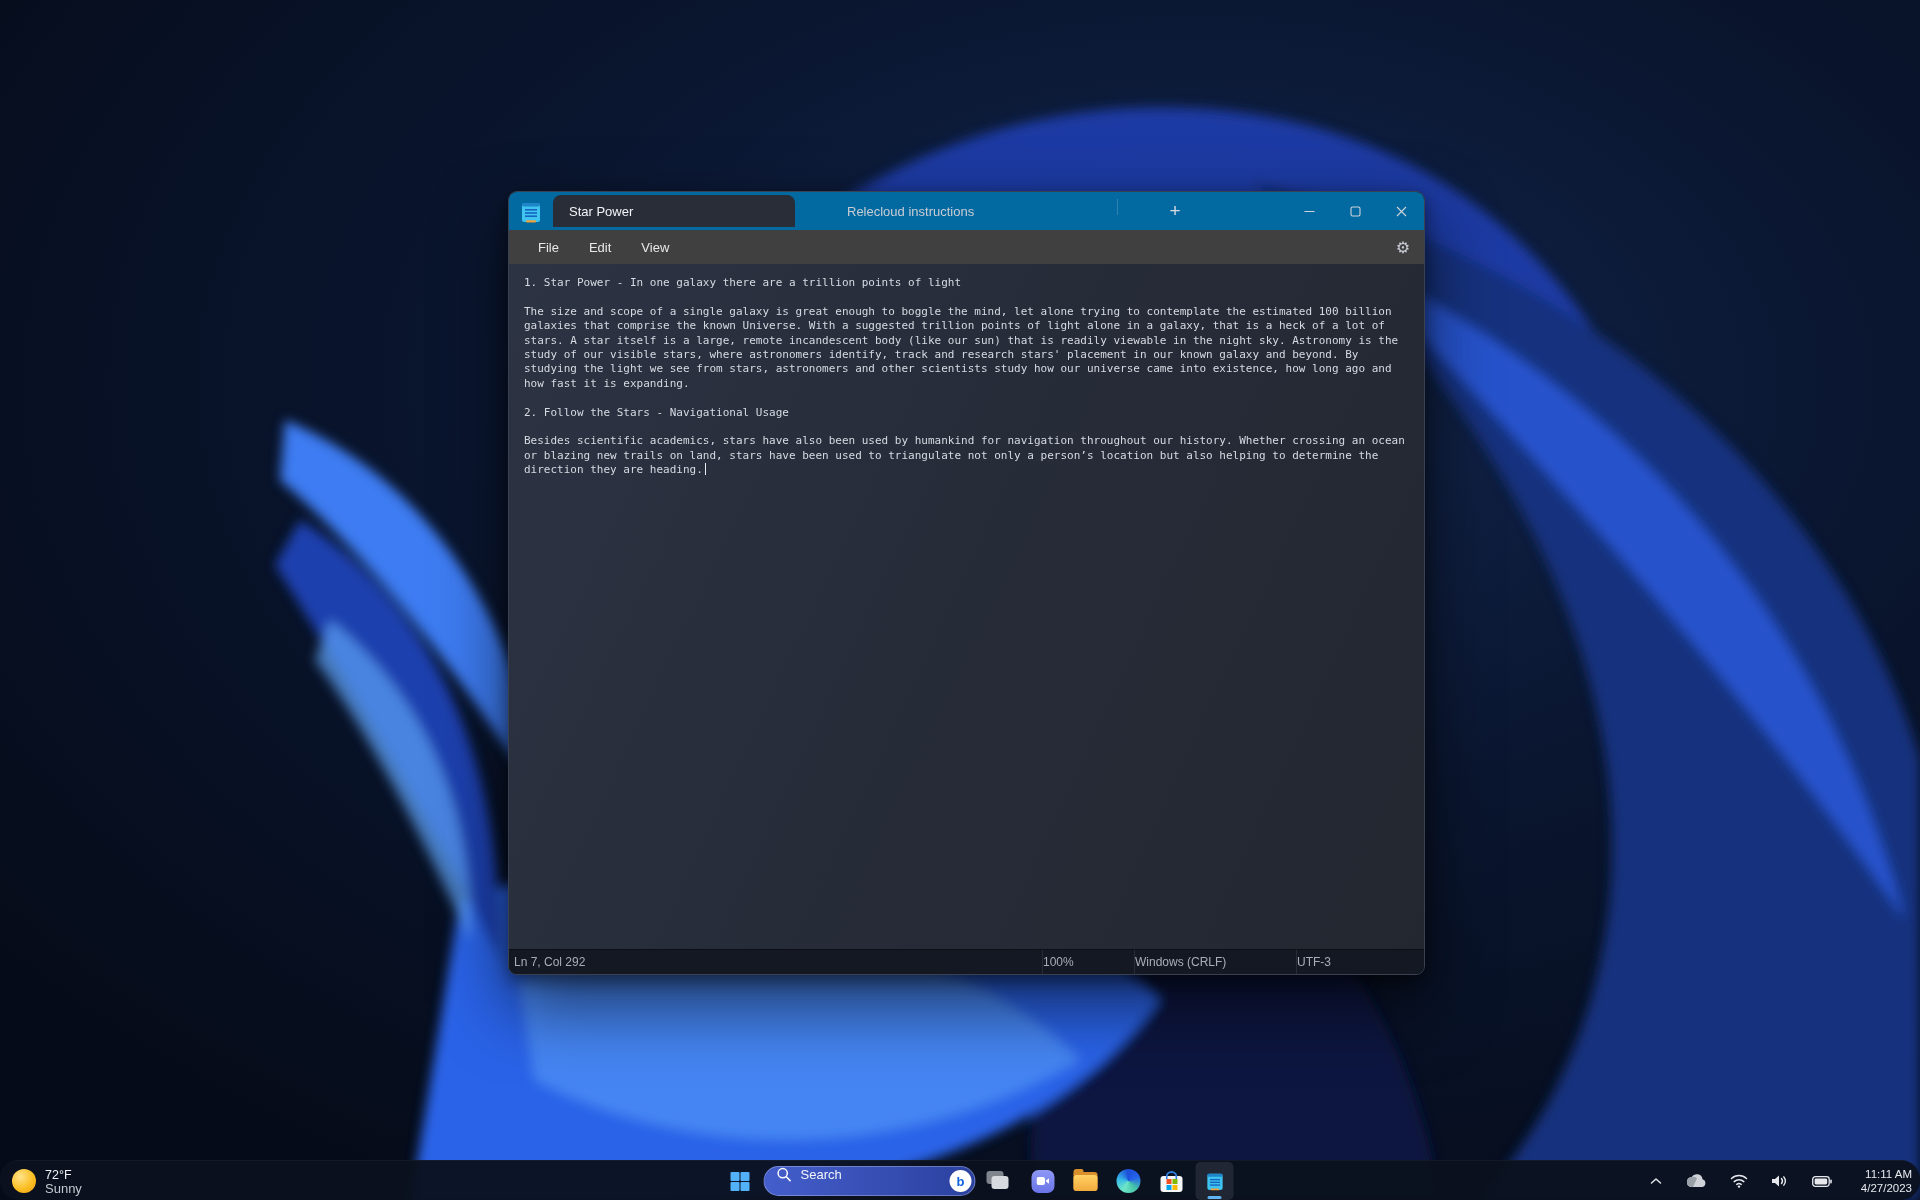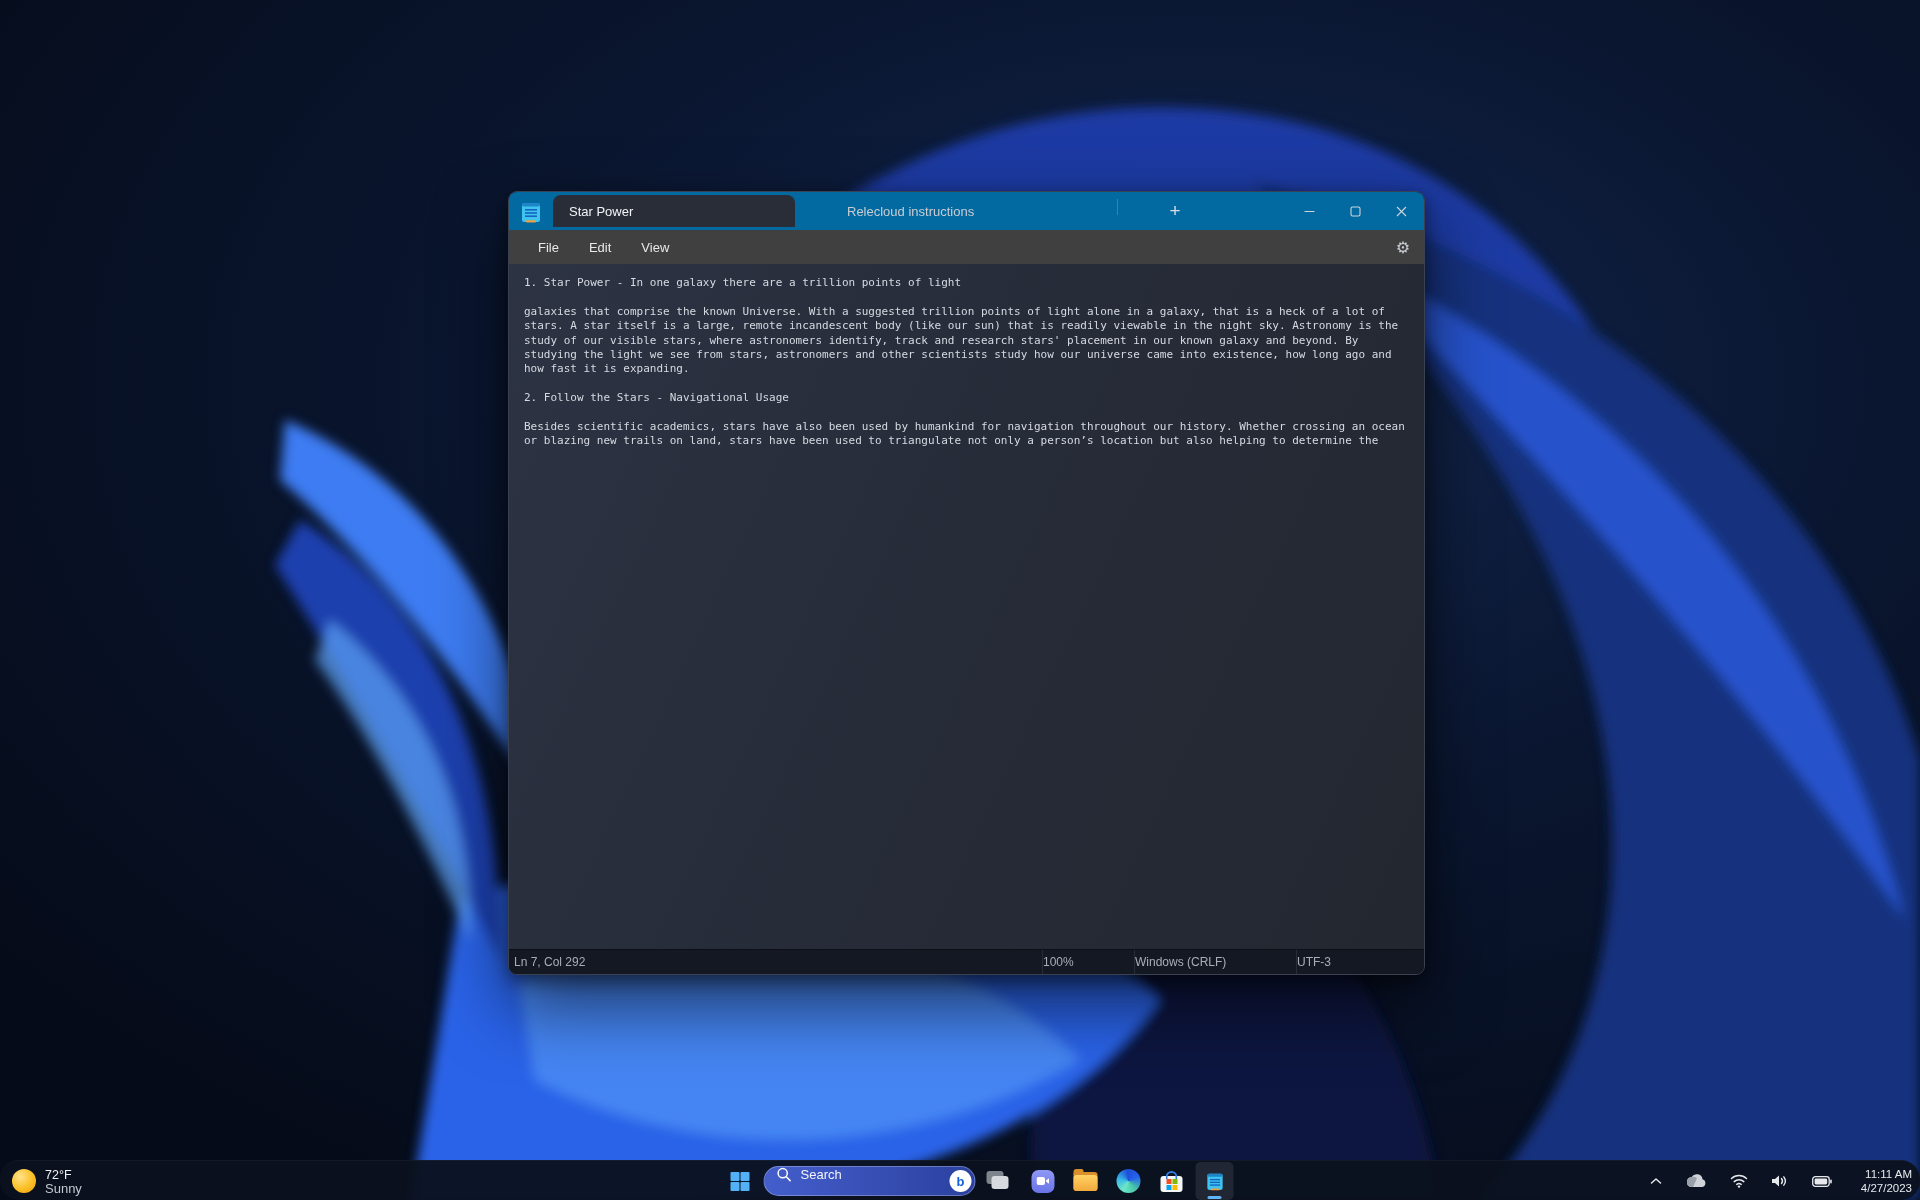--- a/index.html
+++ b/index.html
@@ -178,30 +178,32 @@
       </div>
     <div class="gear">
       <span>⚙</span>
     </div>
   </div>
 
   <div class="editor">
     <div>
         <div class="editor-line">1. Star Power - In one galaxy there are a trillion points of light</div>
         <div class="editor-line"></div>
+        <div class="editor-line">The size and scope of a single galaxy is great enough to boggle the mind, let alone trying to contemplate the estimated 100 billion</div>
         <div class="editor-line">galaxies that comprise the known Universe. With a suggested trillion points of light alone in a galaxy, that is a heck of a lot of</div>
         <div class="editor-line">stars. A star itself is a large, remote incandescent body (like our sun) that is readily viewable in the night sky. Astronomy is the</div>
         <div class="editor-line">study of our visible stars, where astronomers identify, track and research stars' placement in our known galaxy and beyond. By</div>
         <div class="editor-line">studying the light we see from stars, astronomers and other scientists study how our universe came into existence, how long ago and</div>
         <div class="editor-line">how fast it is expanding.</div>
         <div class="editor-line"></div>
         <div class="editor-line">2. Follow the Stars - Navigational Usage</div>
         <div class="editor-line"></div>
         <div class="editor-line">Besides scientific academics, stars have also been used by humankind for navigation throughout our history. Whether crossing an ocean</div>
         <div class="editor-line">or blazing new trails on land, stars have been used to triangulate not only a person’s location but also helping to determine the</div>
+        <div class="editor-line">direction they are heading.<span class="caret"></span></div>
       </div>
   </div>
 
   <div class="statusbar">
     <div class="status-left">Ln 7, Col 292</div>
     <div class="status-cell zoom">100%</div>
     <div class="status-cell eol">Windows (CRLF)</div>
     <div class="status-cell enc">UTF-3</div>
   </div>
 </div>

